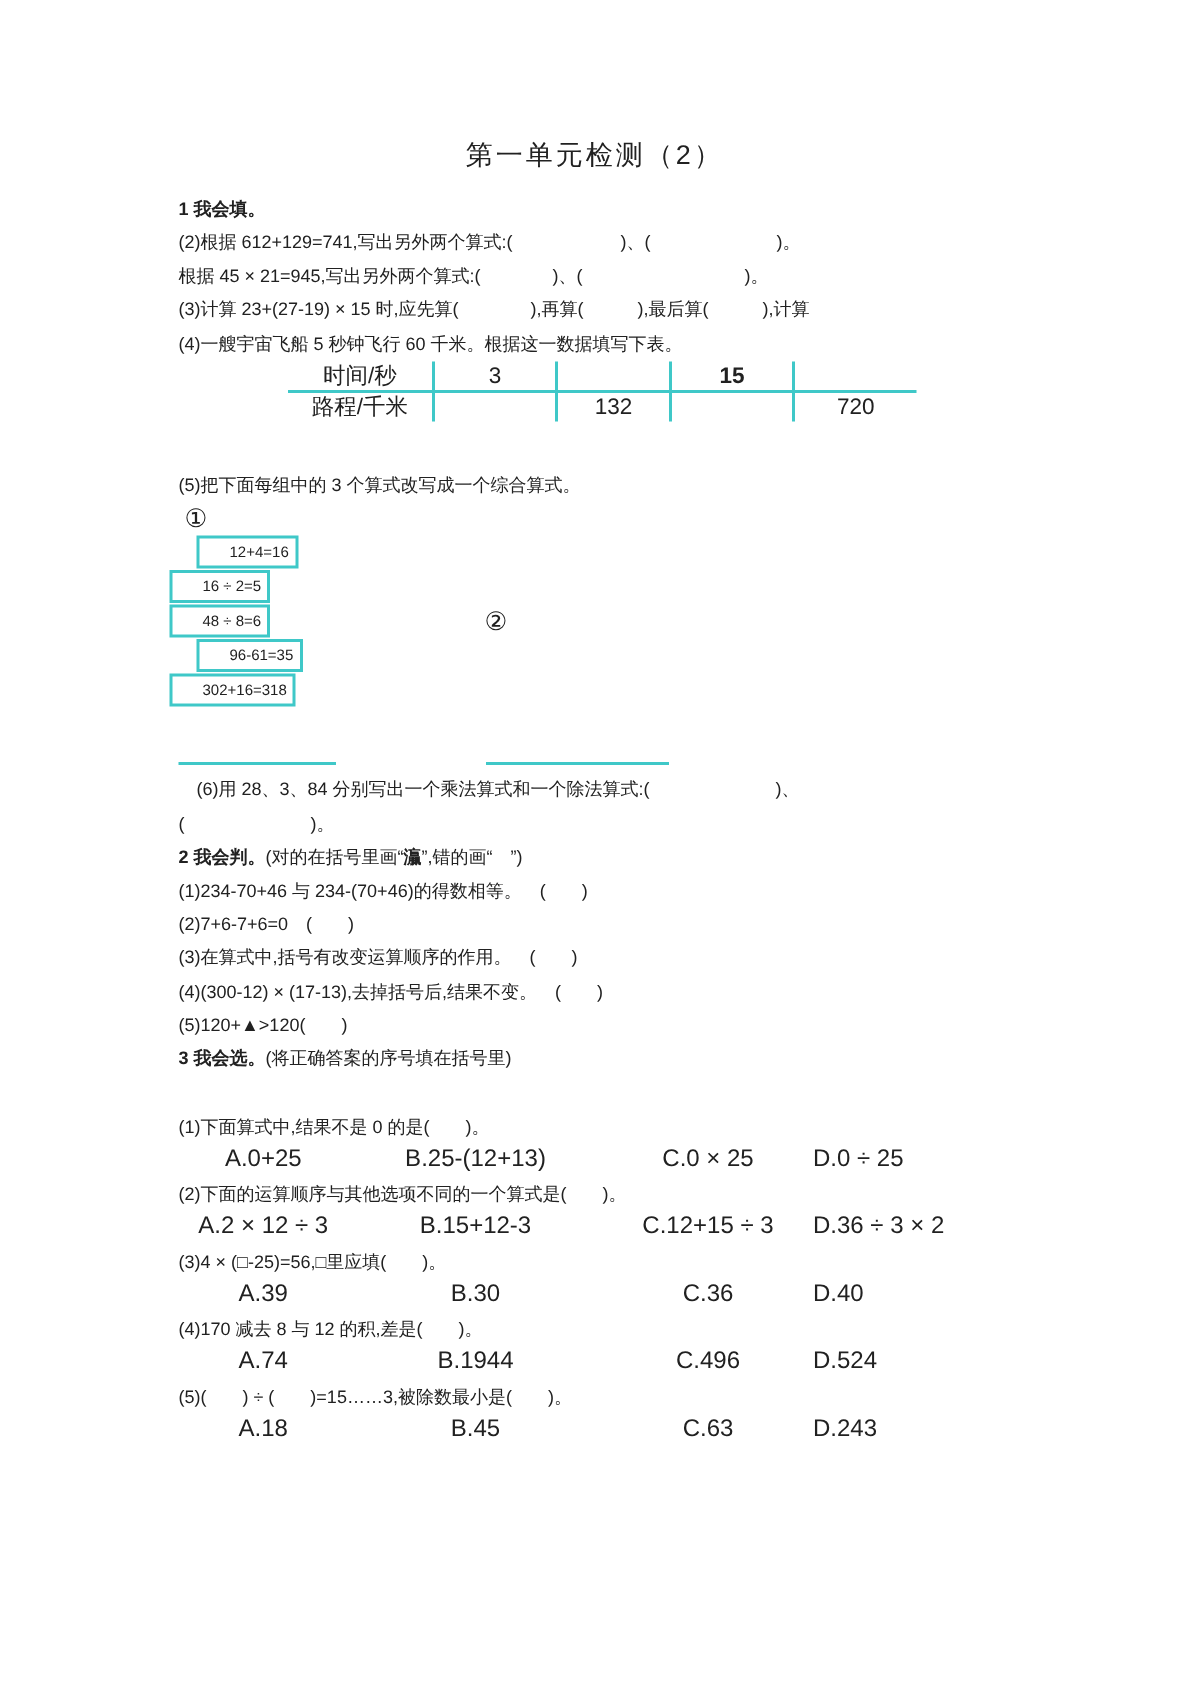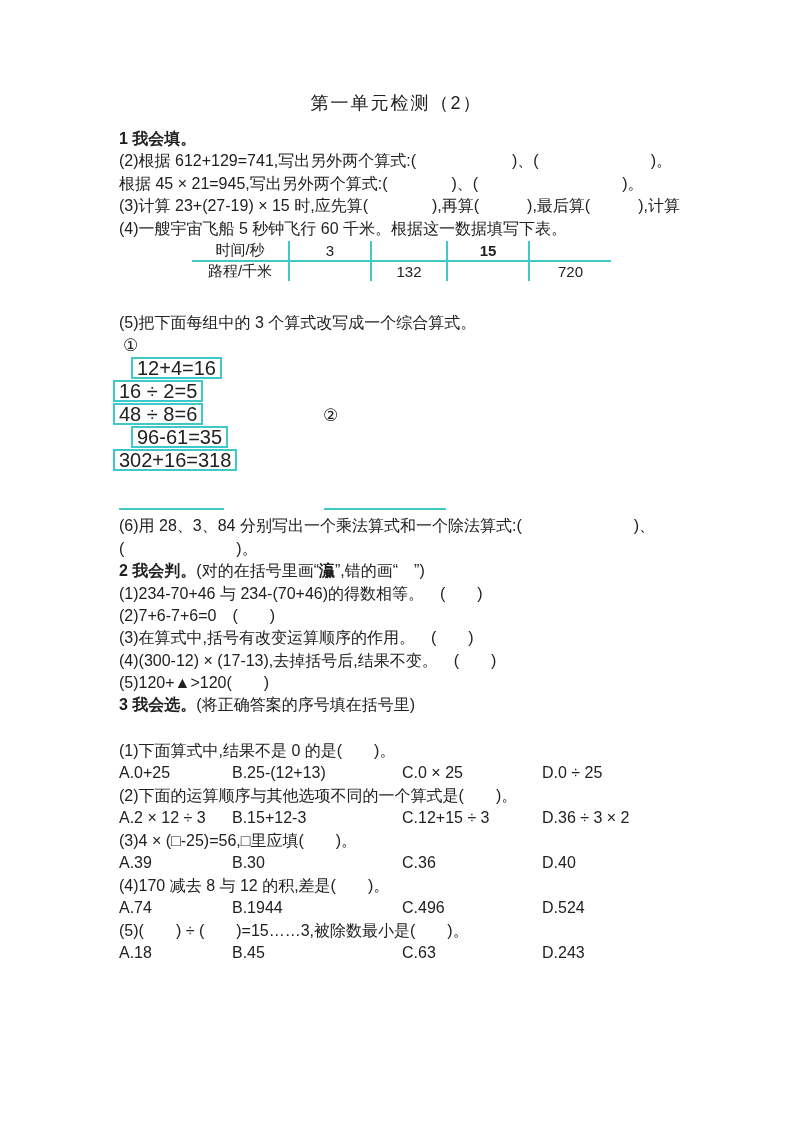--- a/index.html
+++ b/index.html
@@ -7,50 +7,50 @@
   body {
     width:793px; height:1122px; overflow:hidden;
     font-family:"Liberation Sans","DejaVu Sans",sans-serif;
     color:var(--ink);
   }
   .page { padding:88px 100px 0 119px; }
   .title {
     font-size:18px; font-weight:normal; letter-spacing:2px;
     text-align:center; line-height:30px; margin:0 0 10px -19px; width:593px;
   }
-  .line { font-size:16px; line-height:22.4px; height:22.4px; white-space:nowrap; }
+  .line { font-size:12px; line-height:22.4px; height:22.4px; white-space:nowrap; }
   .bold { font-weight:bold; }
   
   .q4-table { border-collapse:collapse; margin:1px 0 0 73px; table-layout:fixed; }
   .q4-table td {
     border:2px solid var(--accent); height:18px; padding:0 2px;
     font-size:15px; text-align:center; white-space:nowrap;
   }
   .q4-table td.c-label { width:92px; border-left:none; }
   .q4-table td.c1 { width:76px; } .q4-table td.c2 { width:70px; }
   .q4-table td.c3 { width:76px;font-weight:bold; } .q4-table td.c4 { width:77px; border-right:none; }
   .q4-table tr:first-child td { border-top:none;text-align:center; }
   .q4-table tr:last-child td { border-bottom:none; }
   .q5-intro { margin-top:31px; }
   .circ { font-size:17px; height:20px; line-height:20px; margin:2px 0 1px 4px; }
   .boxes { position:relative; margin-left:-6px; }
   .box-row { height:23px; }
   .box-row .eq-box {
     display:inline-block; border:2px solid var(--accent); background:#fff;
-    font-size:20px; line-height:17px; padding:1px 4px 0 4px; white-space:nowrap;
+    font-size:10px; line-height:17px; padding:1px 4px 0 20px; white-space:nowrap;
   }
   .box-row.indent .eq-box { margin-left:18px; }
   .circ2 { position:absolute; left:210px; top:48px; font-size:17px; }
   .answer-lines { height:6px; margin-top:33px; white-space:nowrap; }
   .ans-line { display:inline-block; height:3px; border-bottom:2px solid var(--accent); vertical-align:top; }
   .ans-line.first { width:105px; }
   .ans-line.second { width:122px; margin-left:100px; }
-  .q6 { margin-top:4px; }
+  .q6 { margin-top:4px;margin-left:12px; }
   .opt-row { font-size:16px; line-height:22.5px; height:22.5px; white-space:nowrap; }
-  .opt { display:inline-block; white-space:nowrap; }
+  .opt { display:inline-block; white-space:nowrap;text-align:center; }
   .opt-a { width:113px; } .opt-b { width:170px; } .opt-c { width:140px; }
   .stem { line-height:22.5px; height:22.5px; }
   .spacer { height:23px; }
 </style>
 </head>
 <body>
 
 <div class="page">
 
   <div class="title">第一单元检测（2）</div>

